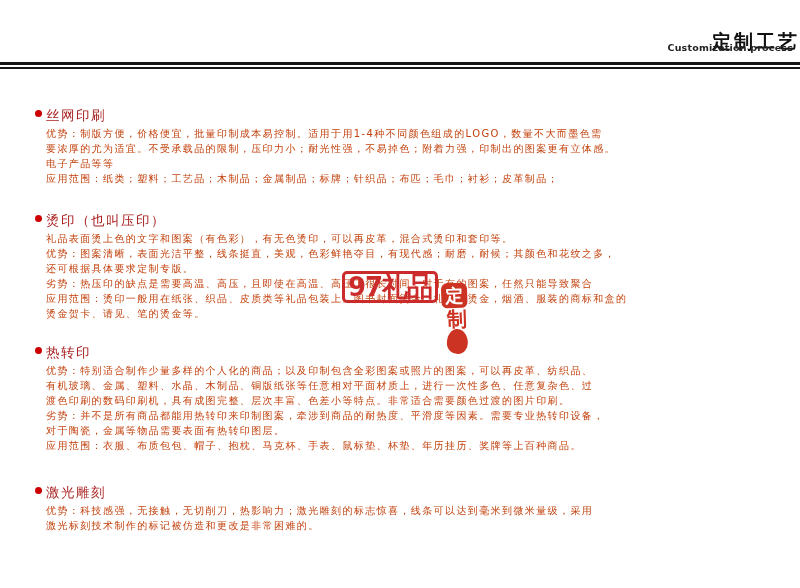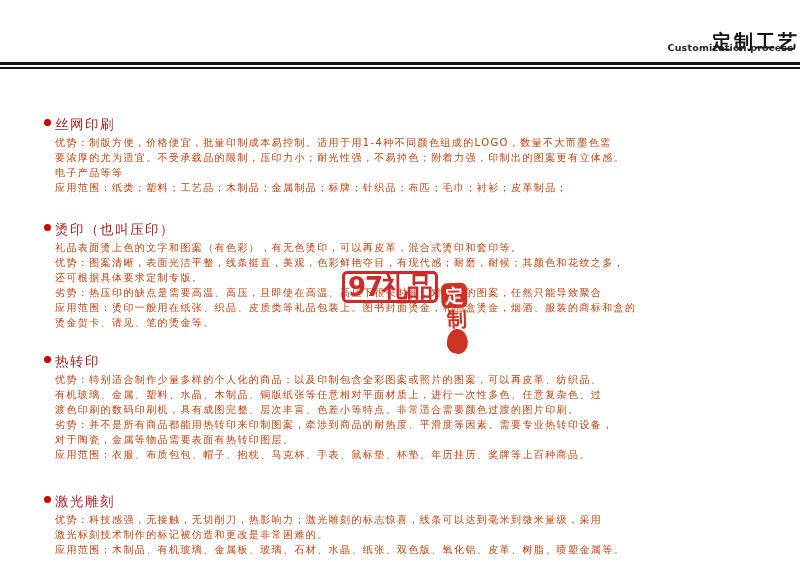--- a/index.html
+++ b/index.html
@@ -23,21 +23,21 @@
     letter-spacing:0.2px;
   }
   .hdr-rule{
     position:absolute;top:62px;left:0;width:800px;height:2px;
     border-top:3px solid #161616;
     border-bottom:2px solid #161616;
   }
   
   .content{
     position:absolute;top:69px;left:0;width:716px;
-    padding:17px;
+    padding:8px;
   }
   .section{position:relative;margin-left:38px;margin-right:4px;}
   .sec-head{position:relative;height:16px;margin-bottom:5px;}
   .bullet{
     position:absolute;left:-11px;top:5px;
     width:7px;height:7px;border-radius:50%;
     background:#cc0000;
   }
   .sec-title{
     font-size:13.5px;color:#aa2222;
@@ -139,21 +139,20 @@
     </div>
 
     <div class="section mt-s4">
       <div class="sec-head">
         <span class="bullet"></span>
         <span class="sec-title">激光雕刻</span>
       </div>
       <div class="sec-body">
           <div class="body-line">优势：科技感强，无接触，无切削刀，热影响力；激光雕刻的标志惊喜，线条可以达到毫米到微米量级，采用</div>
           <div class="body-line">激光标刻技术制作的标记被仿造和更改是非常困难的。</div>
-          <div class="body-line">应用范围：木制品、有机玻璃、金属板、玻璃、石材、水晶、纸张、双色版、氧化铝、皮革、树脂、喷塑金属等。</div>
         </div>
     </div>
 
   </div>
 
   <div class="wm wm-box">
     <span class="wm-text">97礼品</span>
   </div>
   <div class="wm stamp">
     <div class="stamp-top">定</div>

